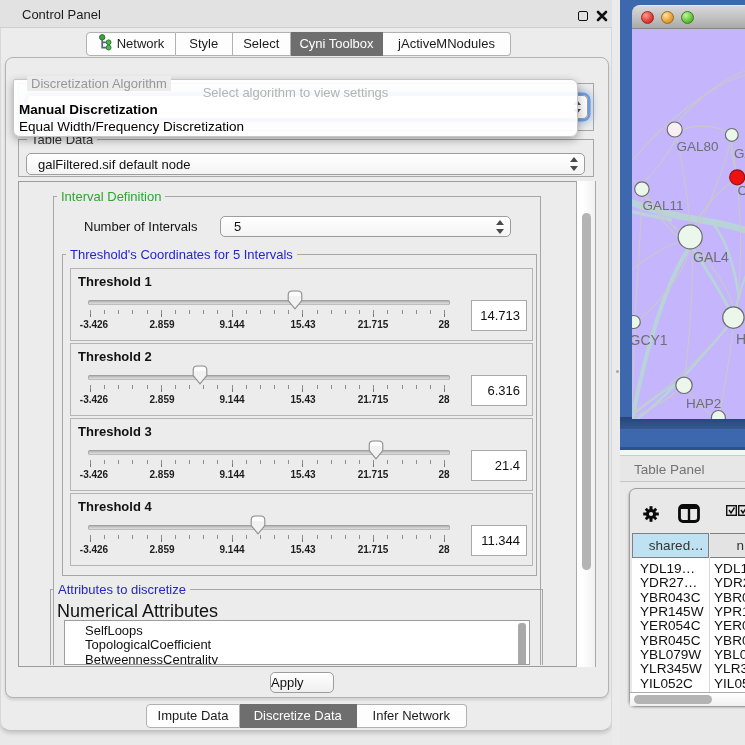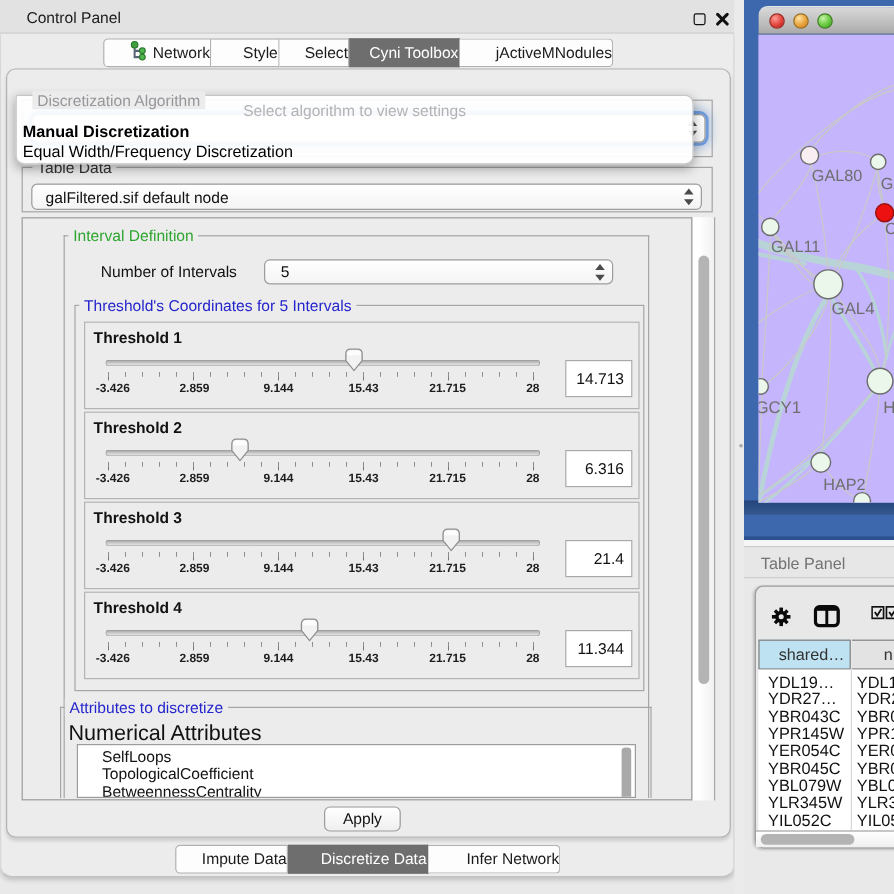--- a/index.html
+++ b/index.html
@@ -11,21 +11,21 @@
 
 
 #titlebar { left:0; top:0; width:612px; height:28px; background:#e2e2e2; border-bottom:1px solid #cfcfcf; }
 #titlebar .t { position:absolute; left:22px; top:7px; font-size:13px; color:#1b1b1b; }
 #ic-float { left:578px; top:11px; width:10px; height:10px; border:1.6px solid #111; border-radius:2px; }
 #ic-close { left:596px; top:10px; }
 #winbg { left:0; top:28px; width:612px; height:703px; background:#ececec; border-radius:0 0 10px 10px; border-left:1px solid #d8d8d8; border-right:1px solid #d8d8d8; border-bottom:1px solid #c2c2c2; box-shadow:0 2px 4px rgba(0,0,0,0.18); }
 
 
 .tabbar { height:24px; display:flex; font-size:13px; color:#1b1b1b; }
-.tabbar .tab { background:#fdfdfd; border:1px solid #b1b1b1; border-left:none; line-height:22px; white-space:nowrap; text-align:right; }
+.tabbar .tab { background:#fdfdfd; border:1px solid #b1b1b1; border-left:none; line-height:22px; white-space:nowrap; text-align:center; }
 .tabbar .tab.first { border-left:1px solid #b1b1b1; border-radius:4px 0 0 4px; }
 .tabbar .tab.last { border-radius:0 4px 4px 0; }
 .tabbar .tab.sel { background:#6e6e6e; color:#fff; border-color:#6e6e6e; }
 
 
 #panelA { left:5px; top:57px; width:604px; height:641px; border:1px solid #b3b3b3; border-radius:8px; background:#ececec; box-shadow:0 2px 3px rgba(0,0,0,0.13); }
 
 
 .grp { position:absolute; border:1px solid #a6a6a6; }
 .grp .gt { position:absolute; top:-8px; left:8px; background:#ececec; padding:0 4px; font-size:13px; color:#333; }
@@ -205,21 +205,21 @@
   <div class="abs b" style="left:57px; top:601px; font-size:18px; color:#111;">Numerical Attributes</div>
   <div class="abs" style="left:64px; top:620px; width:466px; height:45px; background:#fff; border:1px solid #9c9c9c; overflow:hidden; font-size:13px; color:#111;">
     <div style="padding:3px 0 0 20px; line-height:14.4px;">SelfLoops<br>TopologicalCoefficient<br>BetweennessCentrality</div>
     <div style="position:absolute; right:3px; top:2px; width:8px; height:45px; background:#a9a9a9; border-radius:3px;"></div>
   </div>
 
   <div id="vsb" class="abs">
       <div class="th"></div>
     </div>
 
-  <div class="abs" style="left:270px; top:672px; width:64px; height:21px; background:linear-gradient(180deg,#ffffff,#efefef); border:1px solid #9d9d9d; border-radius:5px; text-align:center; font-size:13px; line-height:19px; color:#111;">Apply</div>
+  <div class="abs" style="left:270px; top:672px; width:64px; height:21px; background:linear-gradient(180deg,#ffffff,#efefef); border:1px solid #9d9d9d; border-radius:5px; text-align:left; font-size:13px; line-height:19px; color:#111;">Apply</div>
 
   <div class="tabbar abs" style="left:146px; top:704px;">
     <div class="tab first" style="width:94px;">Impute Data</div>
     <div class="tab sel" style="width:116.5px;">Discretize Data</div>
     <div class="tab last" style="width:110.5px;">Infer Network</div>
   </div>
 
   <div id="popup" class="abs">
     <div class="p1">Select algorithm to view settings</div>
     <div class="p2">Manual Discretization</div>

